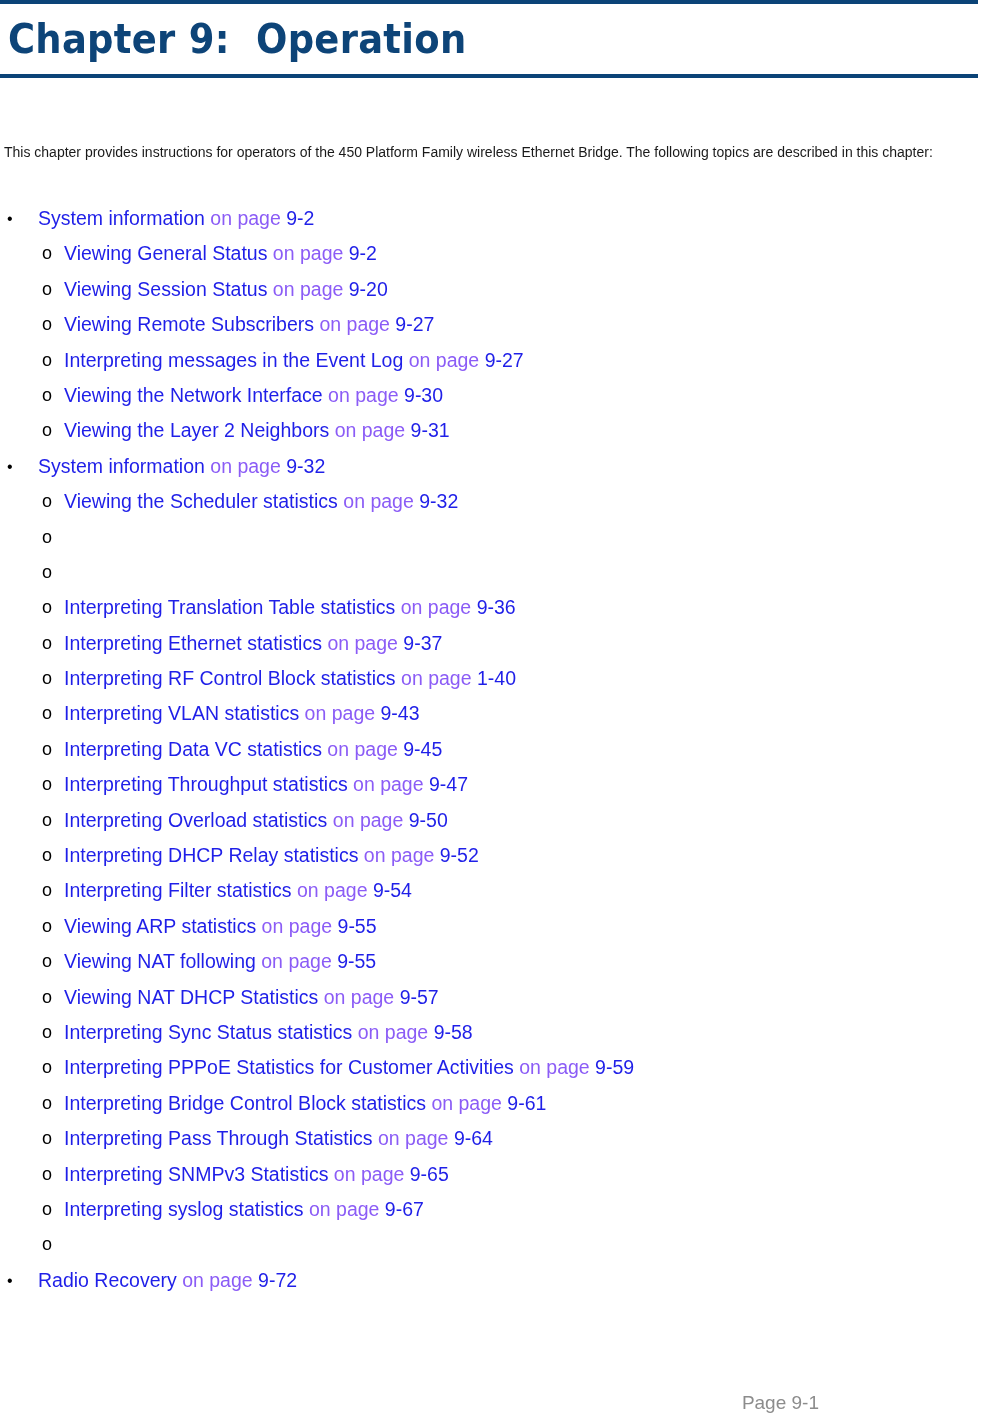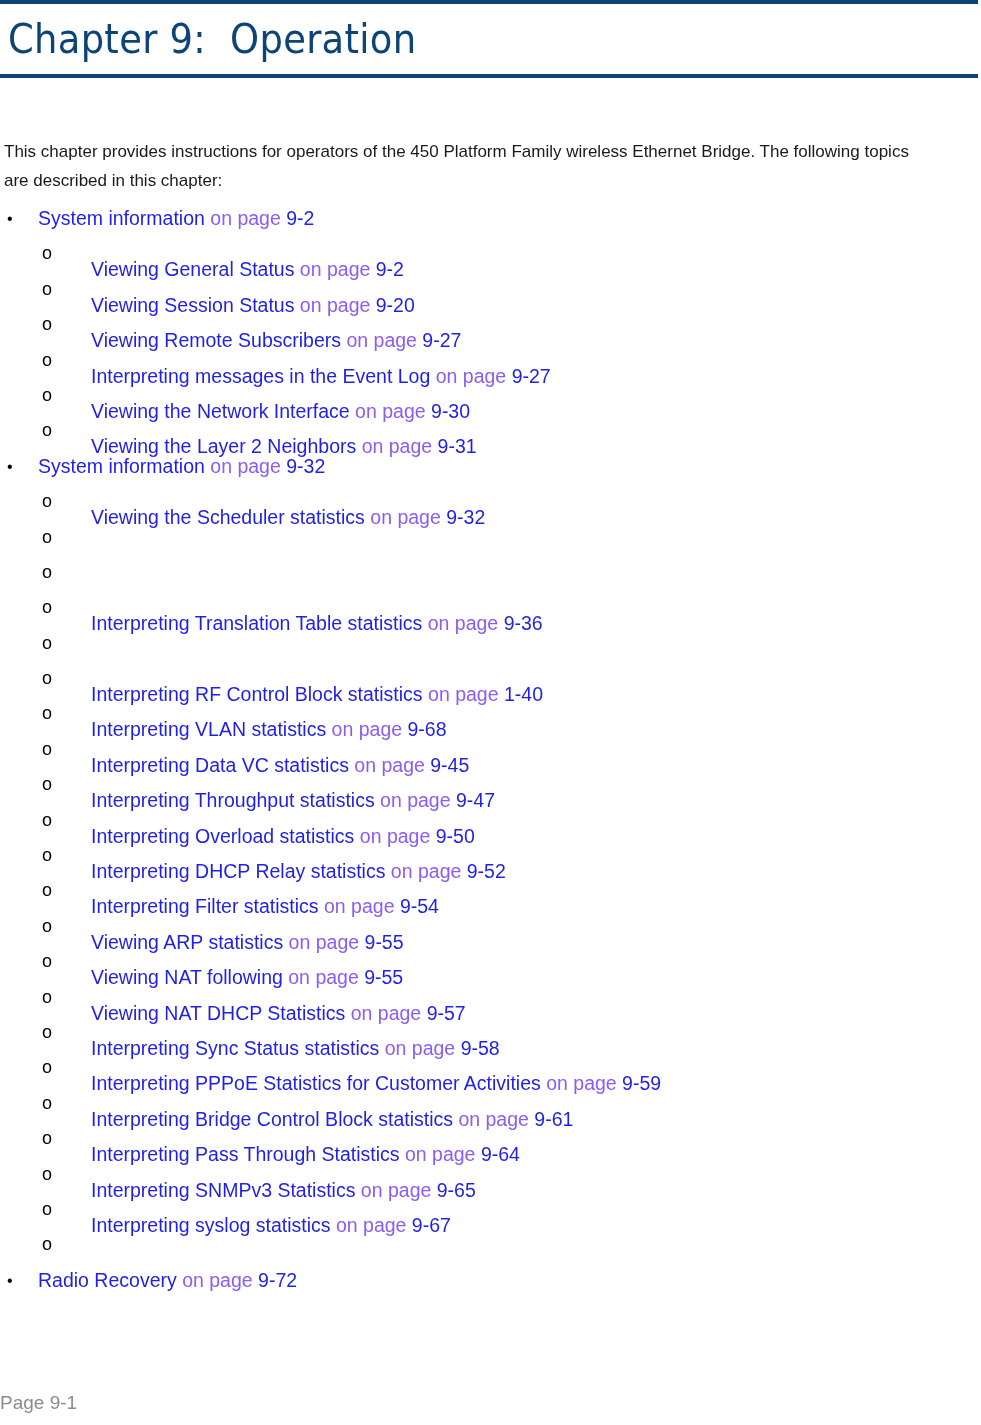--- a/index.html
+++ b/index.html
@@ -31,42 +31,42 @@
     width: 978px;
   }
   .rule-top {
     height: 4px;
     background: #0b4377;
     width: 978px;
   }
   .chapter-title {
     color: #0d4478;
     font-family: "DejaVu Sans Condensed", "Liberation Sans Narrow", "Liberation Sans", sans-serif;
-    font-weight: normal;
+    font-weight: bold;
     font-size: 41px;
     letter-spacing: 0.3px;
     line-height: 70px;
     height: 70px;
     padding-left: 8px;
     white-space: pre;
     box-sizing: border-box;
   }
   .rule-bottom {
     height: 4px;
     background: #0b4377;
     width: 978px;
   }
 
   
   .intro {
     position: absolute;
     left: 4px;
     top: 138px;
     width: 930px;
-    font-size: 17px;
+    font-size: 14px;
     line-height: 28.5px;
     color: #1a1a1a;
     font-family: "Liberation Sans", sans-serif;
   }
 
   
   .toc {
     position: absolute;
     left: 0;
     top: 201px;
@@ -99,41 +99,40 @@
     line-height: 35.4px;
     text-align: left;
   }
   .toc-row.lvl1 .entry {
     position: absolute;
     left: 38px;
     top: 0;
   }
   .toc-row.lvl2 .entry {
     position: absolute;
-    left: 91px;
-    top: 0;
-    margin-top: 16px;
+    left: 64px;
+    top: 0;
   }
   .link {
     color: #1f1fe8;
   }
   .plain {
     color: #8b5cf6;
   }
   .pagenum {
     color: #1f1fe8;
   }
 
   
   .footer {
     position: absolute;
     left: 0;
     top: 1392px;
     width: 819px;
-    text-align: left;
+    text-align: right;
     font-size: 19px;
     color: #8c8c8c;
     font-family: "Liberation Sans", sans-serif;
   }
 </style>
 </head>
 <body>
 
 <div class="page">
 
@@ -187,28 +186,29 @@
       </div>
       <div class="toc-row lvl2">
         <span class="marker">o</span>
       </div>
       <div class="toc-row lvl2">
         <span class="marker">o</span>
         <span class="entry"><span class="link">Interpreting Translation Table statistics</span><span class="plain"> on page </span><span class="pagenum">9-36</span></span>
       </div>
       <div class="toc-row lvl2">
         <span class="marker">o</span>
+        <span class="entry"><span class="link">Interpreting Ethernet statistics</span><span class="plain"> on page </span><span class="pagenum">9-37</span></span>
       </div>
       <div class="toc-row lvl2">
         <span class="marker">o</span>
         <span class="entry"><span class="link">Interpreting RF Control Block statistics</span><span class="plain"> on page </span><span class="pagenum">1-40</span></span>
       </div>
       <div class="toc-row lvl2">
         <span class="marker">o</span>
-        <span class="entry"><span class="link">Interpreting VLAN statistics</span><span class="plain"> on page </span><span class="pagenum">9-68</span></span>
+        <span class="entry"><span class="link">Interpreting VLAN statistics</span><span class="plain"> on page </span><span class="pagenum">9-43</span></span>
       </div>
       <div class="toc-row lvl2">
         <span class="marker">o</span>
         <span class="entry"><span class="link">Interpreting Data VC statistics</span><span class="plain"> on page </span><span class="pagenum">9-45</span></span>
       </div>
       <div class="toc-row lvl2">
         <span class="marker">o</span>
         <span class="entry"><span class="link">Interpreting Throughput statistics</span><span class="plain"> on page </span><span class="pagenum">9-47</span></span>
       </div>
       <div class="toc-row lvl2">

